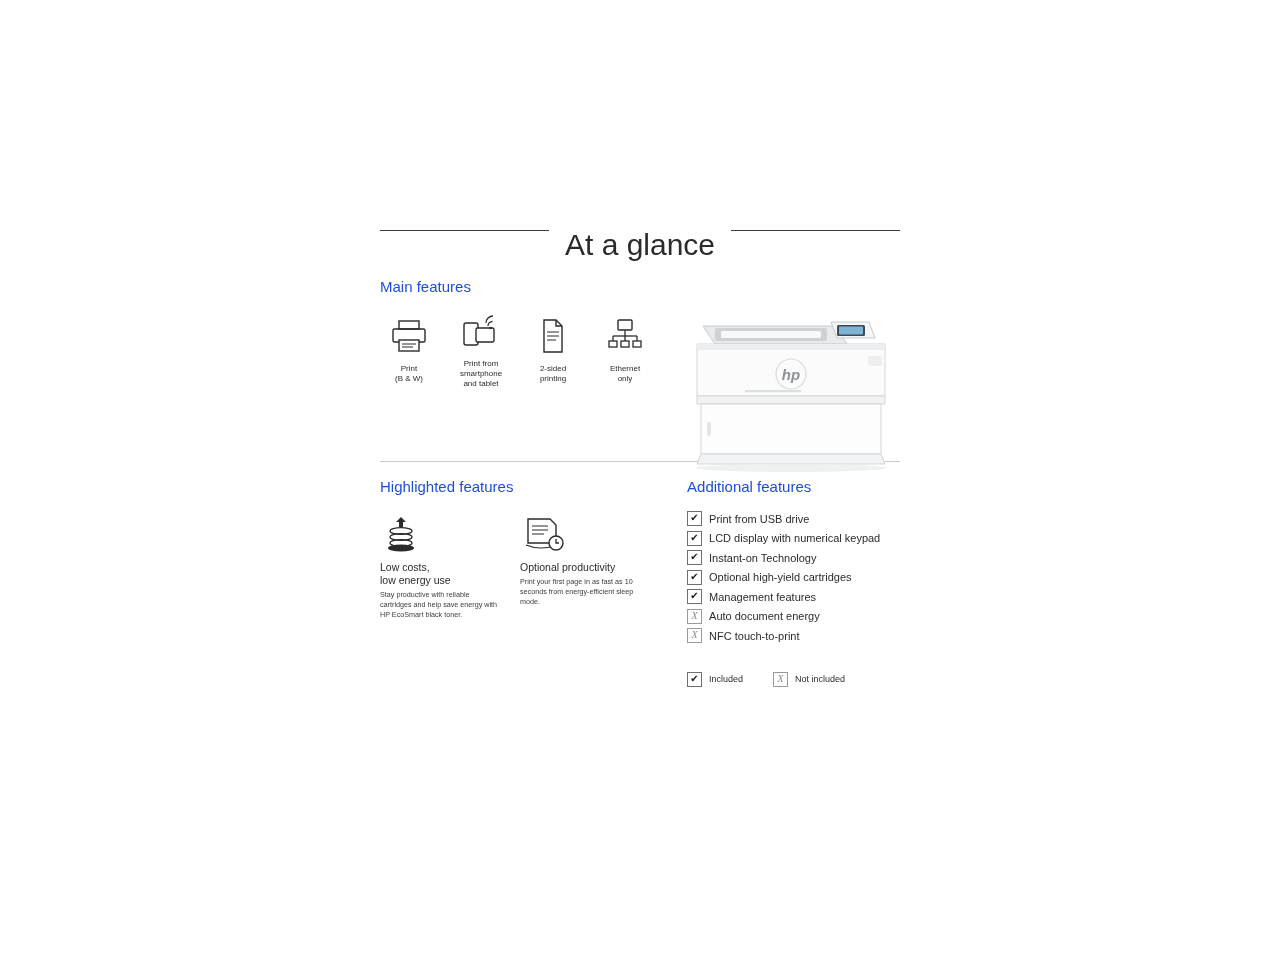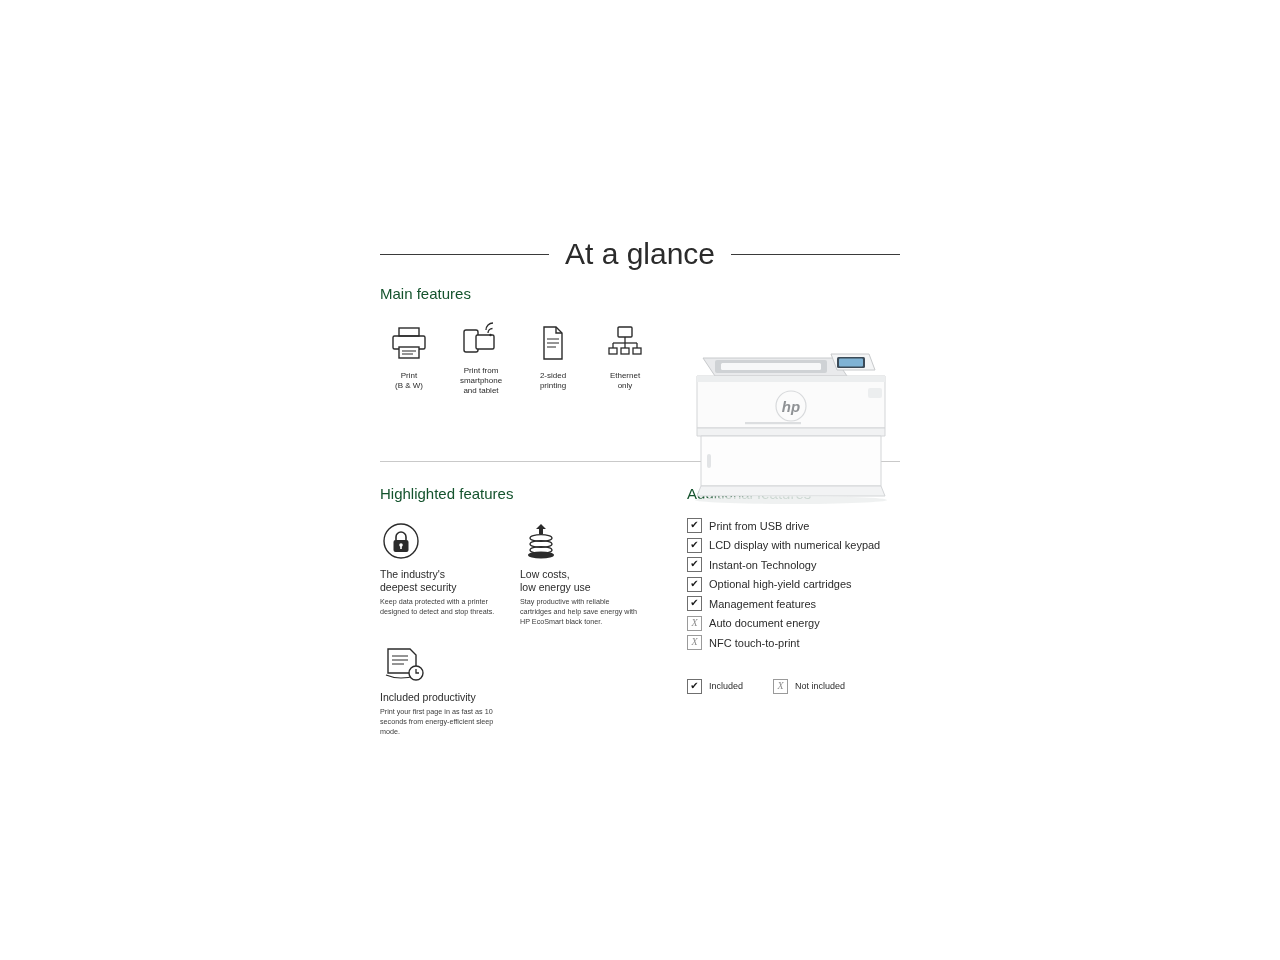--- a/index.html
+++ b/index.html
@@ -19,21 +19,21 @@
   #sheet {
     position: absolute;
     left: 380px;
     top: 230px;
     width: 520px;
   }
 
   
   .title-row {
     display: flex;
-    align-items: center;
+    align-items: flex-start;
     justify-content: center;
     width: 520px;
     height: 48px;
   }
   .title-rule {
     flex: 1 1 auto;
     height: 1px;
     background: #3a3a3a;
   }
   .title-text {
@@ -42,22 +42,22 @@
     color: #2b2b2b;
     padding: 0 16px;
     white-space: nowrap;
     line-height: 1;
   }
 
   
   .section-heading {
     font-size: 15px;
     font-weight: 400;
-    color: #14532d;
-    margin: 7px 0 14px 0;
+    color: #1d4ed8;
+    margin: 0 0 14px 0;
   }
 
   .main-block {
     position: relative;
     height: 175px;
   }
   .main-left {
     position: absolute;
     left: 0;
     top: 0;
@@ -83,21 +83,21 @@
     line-height: 1.28;
     color: #2b2b2b;
     margin-top: 6px;
     white-space: pre-line;
   }
 
   
   .printer-wrap {
     position: absolute;
     right: 0;
-    top: 58px;
+    top: 26px;
     width: 215px;
     height: 175px;
   }
 
   
   .divider {
     width: 520px;
     height: 1px;
     background: #c9c9c9;
     margin: 8px 0 16px 0;
@@ -303,34 +303,20 @@
   </div>
 
   <div class="divider"></div>
 
   <div class="columns">
 
     <div class="col-left">
       <div class="section-heading">Highlighted features</div>
       <div class="hl-grid">
 
-        <div class="hl-item">
-          <div class="hl-icon">
-            <svg width="42" height="42" viewBox="0 0 42 42">
-              <circle cx="21" cy="21" r="17" fill="none" stroke="#2b2b2b" stroke-width="1.4"></circle>
-              <path d="M16 20 v-3 a5 5 0 0 1 10 0 v3" fill="none" stroke="#2b2b2b" stroke-width="1.6"></path>
-              <rect x="13.5" y="20" width="15" height="12" rx="2" fill="#2b2b2b"></rect>
-              <circle cx="21" cy="25" r="1.8" fill="#ffffff"></circle>
-              <rect x="20.2" y="25" width="1.6" height="4" fill="#ffffff"></rect>
-            </svg>
-          </div>
-          <div class="hl-title">The industry's
-deepest security</div>
-          <div class="hl-desc">Keep data protected with a printer designed to detect and stop threats.</div>
-        </div>
 
         <div class="hl-item">
           <div class="hl-icon">
             <svg width="42" height="42" viewBox="0 0 42 42">
               <path d="M21 4 l5 5 h-3 v5 h-4 v-5 h-3 z" fill="#2b2b2b"></path>
               <ellipse cx="21" cy="18" rx="11" ry="3.4" fill="none" stroke="#2b2b2b" stroke-width="1.3"></ellipse>
               <ellipse cx="21" cy="24" rx="11" ry="3.4" fill="none" stroke="#2b2b2b" stroke-width="1.3"></ellipse>
               <ellipse cx="21" cy="30" rx="11" ry="3.4" fill="none" stroke="#2b2b2b" stroke-width="1.3"></ellipse>
               <ellipse cx="21" cy="35" rx="13" ry="3.6" fill="#2b2b2b"></ellipse>
             </svg>
@@ -346,21 +332,21 @@
             <svg width="48" height="42" viewBox="0 0 48 42">
               <path d="M8 6 h22 l6 6 v18 h-28 z" fill="#ffffff" stroke="#2b2b2b" stroke-width="1.4"></path>
               <line x1="12" y1="13" x2="28" y2="13" stroke="#2b2b2b" stroke-width="1"></line>
               <line x1="12" y1="17" x2="28" y2="17" stroke="#2b2b2b" stroke-width="1"></line>
               <line x1="12" y1="21" x2="24" y2="21" stroke="#2b2b2b" stroke-width="1"></line>
               <path d="M6 32 q14 6 32 0" fill="none" stroke="#2b2b2b" stroke-width="1.2"></path>
               <circle cx="36" cy="30" r="7" fill="#ffffff" stroke="#2b2b2b" stroke-width="1.4"></circle>
               <path d="M36 26 v4 h3" fill="none" stroke="#2b2b2b" stroke-width="1.3"></path>
             </svg>
           </div>
-          <div class="hl-title">Included productivity</div>
+          <div class="hl-title">Optional productivity</div>
           <div class="hl-desc">Print your first page in as fast as 10 seconds from energy-efficient sleep mode.</div>
         </div>
 
       </div>
     </div>
 
     <div class="col-right">
       <div class="section-heading">Additional features</div>
       <ul class="add-list">
         <li class="add-row">

